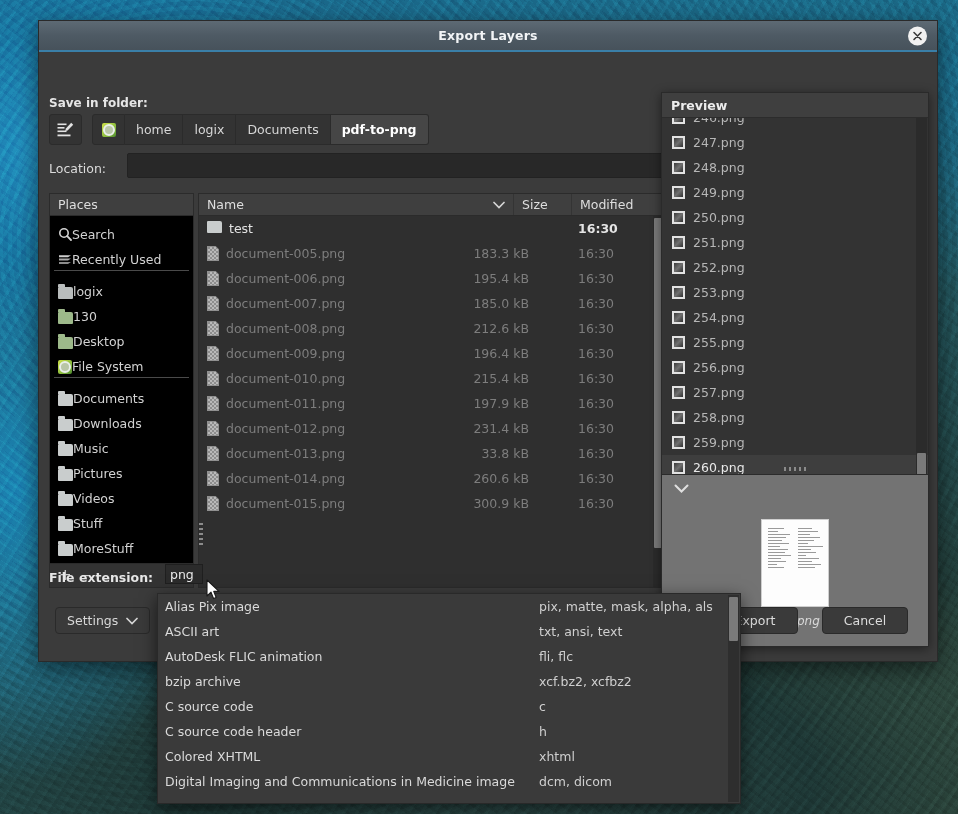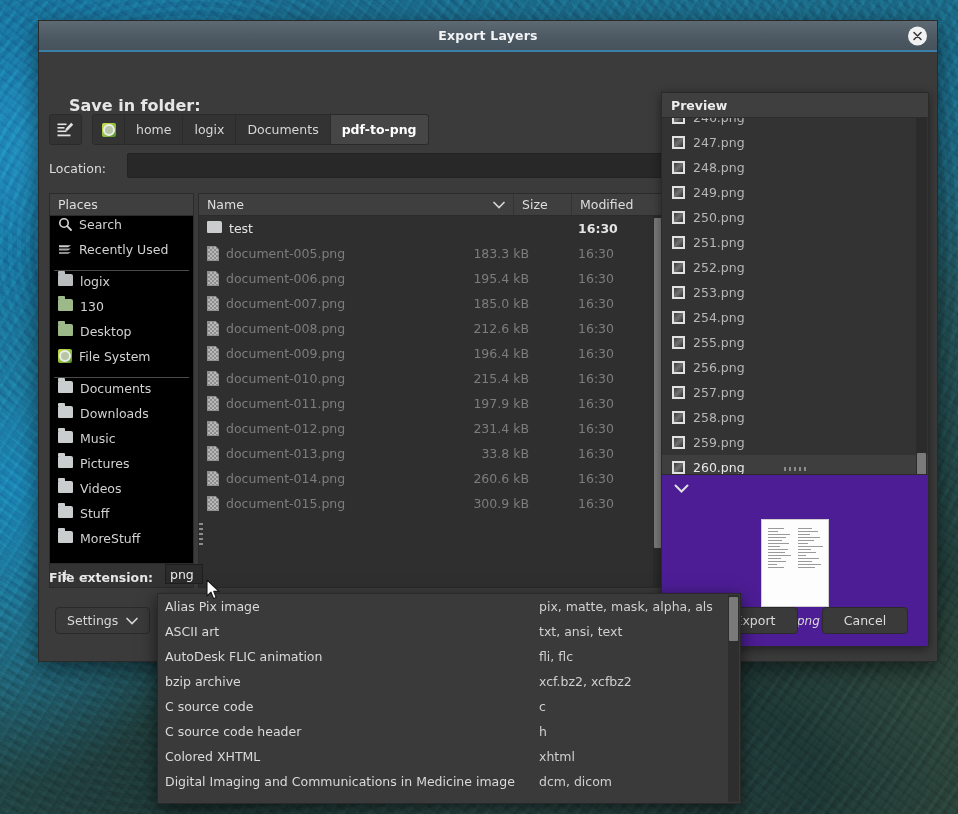--- a/index.html
+++ b/index.html
@@ -47,21 +47,21 @@
     position: absolute; right: 10px; top: 50%; transform: translateY(-50%);
     width: 19px; height: 19px; border-radius: 50%;
     background: #f1f1f1; display:flex; align-items:center; justify-content:center;
     cursor: pointer;
   }
   #close-btn svg { display:block; }
 
   #body-area { flex: 1 1 auto; position: relative; background: #3b3b3b; }
 
   
-  .label-bold { color:#e6e6e6; font-size:16px; font-weight:bold;margin-left:20px; }
+  .label-bold { color:#e6e6e6; font-size:12px; font-weight:bold; }
   #save-label { position:absolute; left:10px; top:44px; }
 
   #pathbar { position:absolute; left:10px; top:62px; height:31px; display:flex; align-items:center; gap:0; }
   .pb-btn {
     height:31px; display:flex; align-items:center; gap:5px;
     padding:0 11px; background:#333333; color:#d7d7d7; font-size:12.5px;
     border:1px solid #2b2b2b; border-radius:3px; cursor:pointer;
   }
   .pb-btn.icononly { width:33px; padding:0; justify-content:center; }
   .pb-btn.active { background:#464646; color:#ffffff; font-weight:bold; }
@@ -88,21 +88,21 @@
   
   #panes { position:absolute; left:10px; top:141px; width:616px; height:395px; display:flex; }
 
   #places-pane { width:145px; background:#000000; border:1px solid #2b2b2b; display:flex; flex-direction:column; }
   .col-head {
     height:22px; flex:0 0 22px; background:#3f3f3f; border-bottom:1px solid #2b2b2b;
     display:flex; align-items:center; padding:0 8px; color:#dedede; font-size:12.5px;
   }
   #places-list { flex:1 1 auto; overflow:hidden; padding-top:1px; }
   .place-row {
-    height:25px; display:flex; align-items:flex-start; gap:7px; padding:0 8px;
+    height:25px; display:flex; align-items:flex-end; padding:0 8px;
     color:#d2d2d2; font-size:12.5px; cursor:pointer;
   }
   .place-sep { height:1px; background:#4a4a4a; margin:3px 4px; }
   #places-foot {
     height:24px; flex:0 0 24px; border-top:1px solid #2b2b2b; background:#333;
     display:flex; align-items:center; gap:10px; padding:0 9px; color:#cfcfcf; font-size:15px;
   }
   .pf-btn { cursor:pointer; line-height:1; }
 
   #files-pane { flex:1 1 auto; margin-left:4px; background:#2f2f2f; border:1px solid #2b2b2b; display:flex; flex-direction:column; position:relative; }
@@ -141,21 +141,21 @@
   
   .vscroll { position:absolute; background:#2b2b2b; }
   .vthumb  { position:absolute; left:1px; width:9px; background:#7a7a7a; border-radius:1px; }
   #files-scroll { right:0; top:22px; width:11px; bottom:0; }
   #pane-grip { position:absolute; left:150px; top:330px; width:4px; height:22px;
     background: repeating-linear-gradient(180deg,#8b8b8b 0 2px, transparent 2px 5px); }
 
   
   #preview-panel {
     position:absolute; left:622px; top:40px; width:268px; height:555px;
-    background:#4c1d95; border:1px solid #2a2a2a; display:flex; flex-direction:column;
+    background:#737373; border:1px solid #2a2a2a; display:flex; flex-direction:column;
     box-shadow:0 2px 10px rgba(0,0,0,.45);
   }
   #preview-head {
     height:25px; flex:0 0 25px; background:#3f3f3f; border-bottom:1px solid #2c2c2c;
     display:flex; align-items:center; padding:0 9px; color:#ededed; font-size:12.5px; font-weight:bold;
   }
   #preview-list { flex:0 0 356px; position:relative; overflow:hidden; background:#333; }
   .lay-row { height:25px; display:flex; align-items:center; gap:8px; padding:0 10px; color:#b6b6b6; font-size:12.5px; cursor:pointer; }
   .lay-row.selected { background:#3e3e3e; color:#e8e8e8; }
   .lay-row.clipped-top { margin-top:-13px; }

